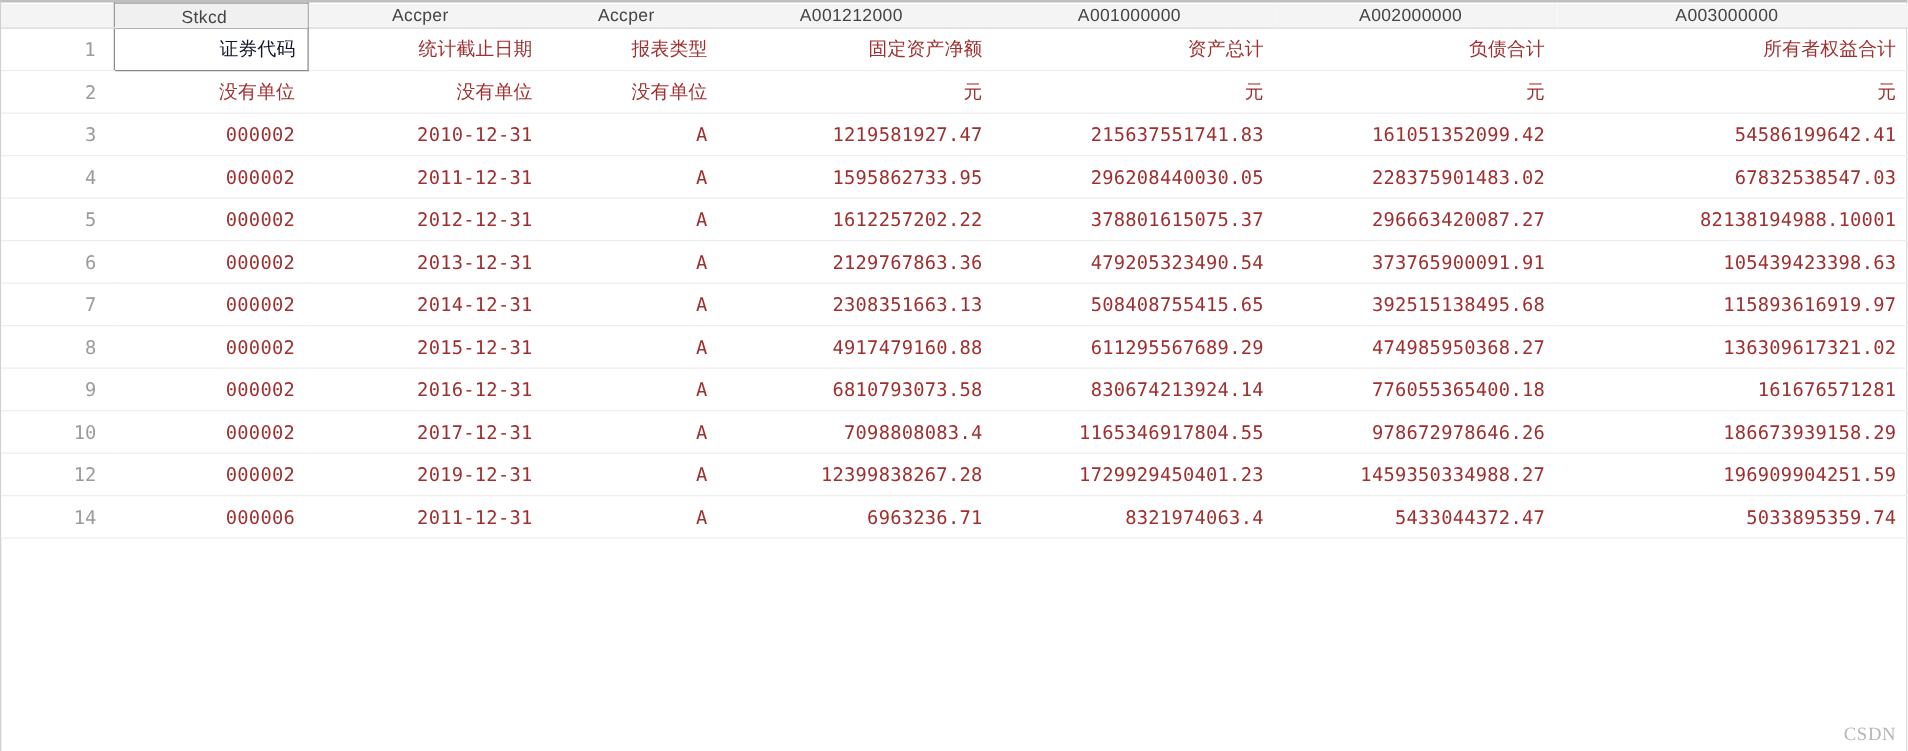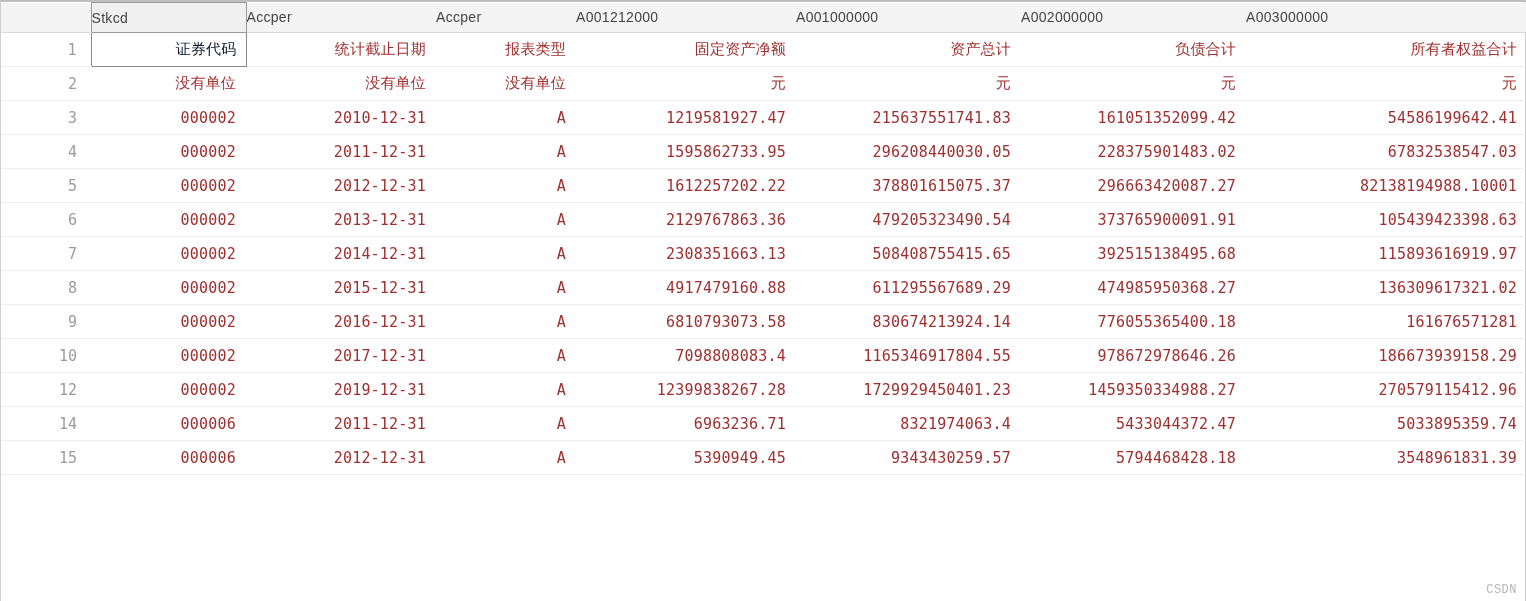--- a/index.html
+++ b/index.html
@@ -31,23 +31,23 @@
     border-bottom: 1px solid #eeeeee;
     text-align: right;
     vertical-align: middle;
     overflow: hidden;
     white-space: nowrap;
   }
   thead th {
     background: #f4f4f4;
     color: #444;
     font-weight: 400;
-    text-align: left;
+    text-align: center;
     border-bottom: 1px solid #d8d8d8;
-    height: 30px;
+    height: 20px;
     font-family: "Segoe UI", "Helvetica Neue", Arial, sans-serif;
     letter-spacing: 0.3px;
     font-size: 14px;
     margin-left: 24px;
   }
   thead th.corner {
     background: #f4f4f4;
   }
   thead th.selected-col {
     border: 1px solid #9a9a9a;
@@ -75,23 +75,23 @@
   col.c-stkcd  { width: 155px; }
   col.c-accper { width: 190px; }
   col.c-typrep { width: 140px; }
   col.c-n1     { width: 220px; }
   col.c-n2     { width: 225px; }
   col.c-n3     { width: 225px; }
   col.c-n4     { width: 281px; }
   .watermark {
     position: absolute;
     right: 8px; bottom: 4px;
-    font-size: 12px;
+    font-size: 15px;
     color: rgba(120,120,130,0.55);
-    font-family: Liberation Mono, monospace;
+    font-family: Liberation Serif, serif;
     letter-spacing: 0.5px;
     pointer-events: none;
   }
 </style>
 </head>
 <body>
 <div class="frame">
 
 <table>
   <colgroup>
@@ -218,40 +218,30 @@
           <td class="data">186673939158.29</td>
         </tr>
         <tr>
           <td class="rownum">12</td>
           <td class="data">000002</td>
           <td class="data">2019-12-31</td>
           <td class="data">A</td>
           <td class="data">12399838267.28</td>
           <td class="data">1729929450401.23</td>
           <td class="data">1459350334988.27</td>
-          <td class="data">270579115412.96</td>
+          <td class="data">196909904251.59</td>
         </tr>
         <tr>
           <td class="rownum">14</td>
           <td class="data">000006</td>
           <td class="data">2011-12-31</td>
           <td class="data">A</td>
           <td class="data">6963236.71</td>
           <td class="data">8321974063.4</td>
           <td class="data">5433044372.47</td>
           <td class="data">5033895359.74</td>
         </tr>
-        <tr>
-          <td class="rownum">15</td>
-          <td class="data">000006</td>
-          <td class="data">2012-12-31</td>
-          <td class="data">A</td>
-          <td class="data">5390949.45</td>
-          <td class="data">9343430259.57</td>
-          <td class="data">5794468428.18</td>
-          <td class="data">3548961831.39</td>
-        </tr>
       </tbody>
 </table>
 
 <div class="watermark">CSDN</div>
 
 </div>
 
 </body></html>

